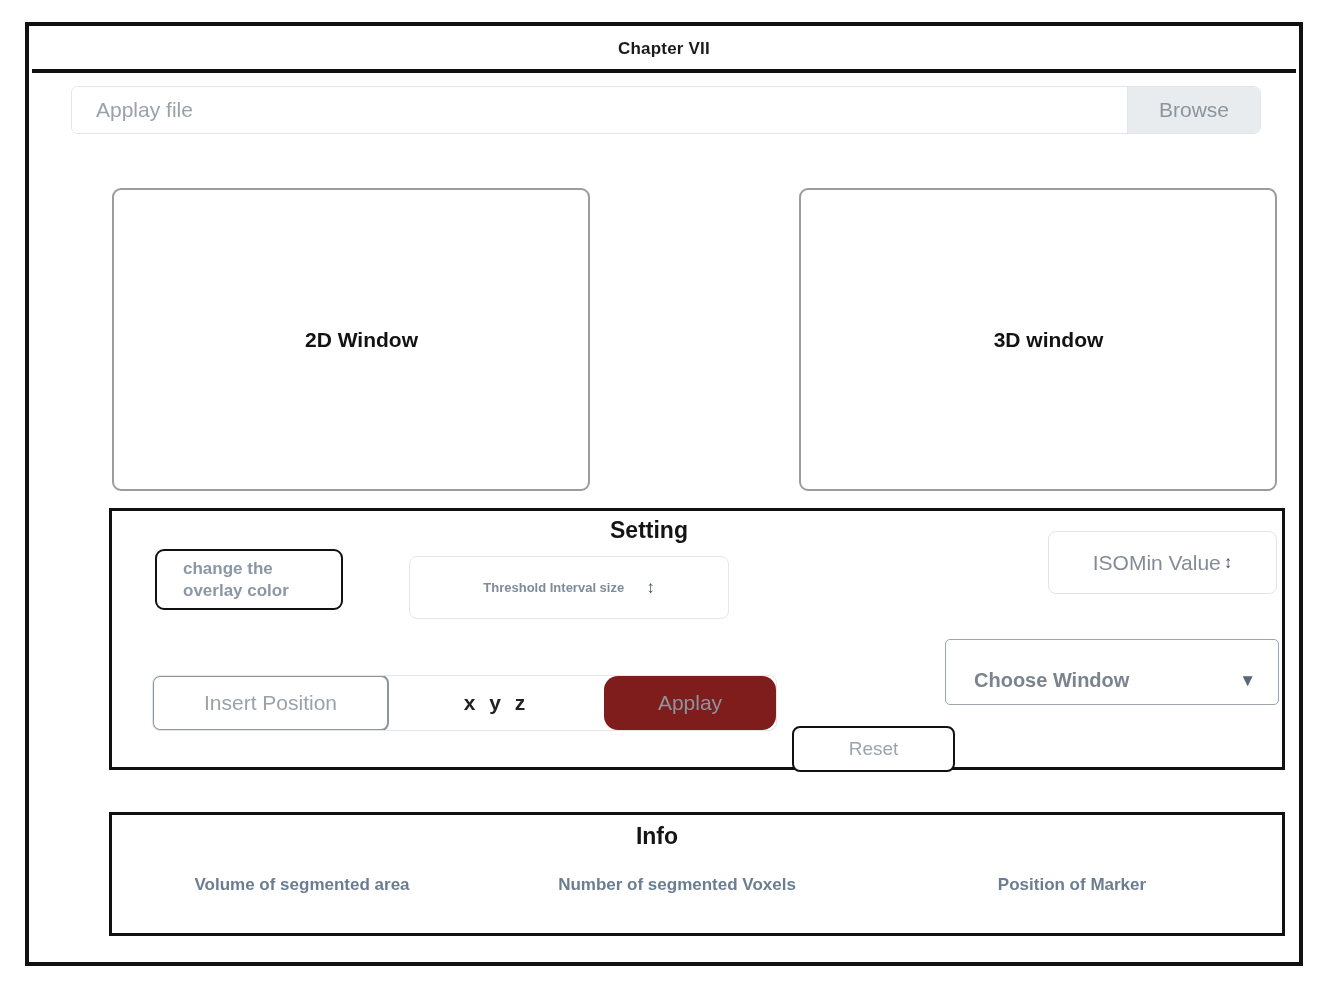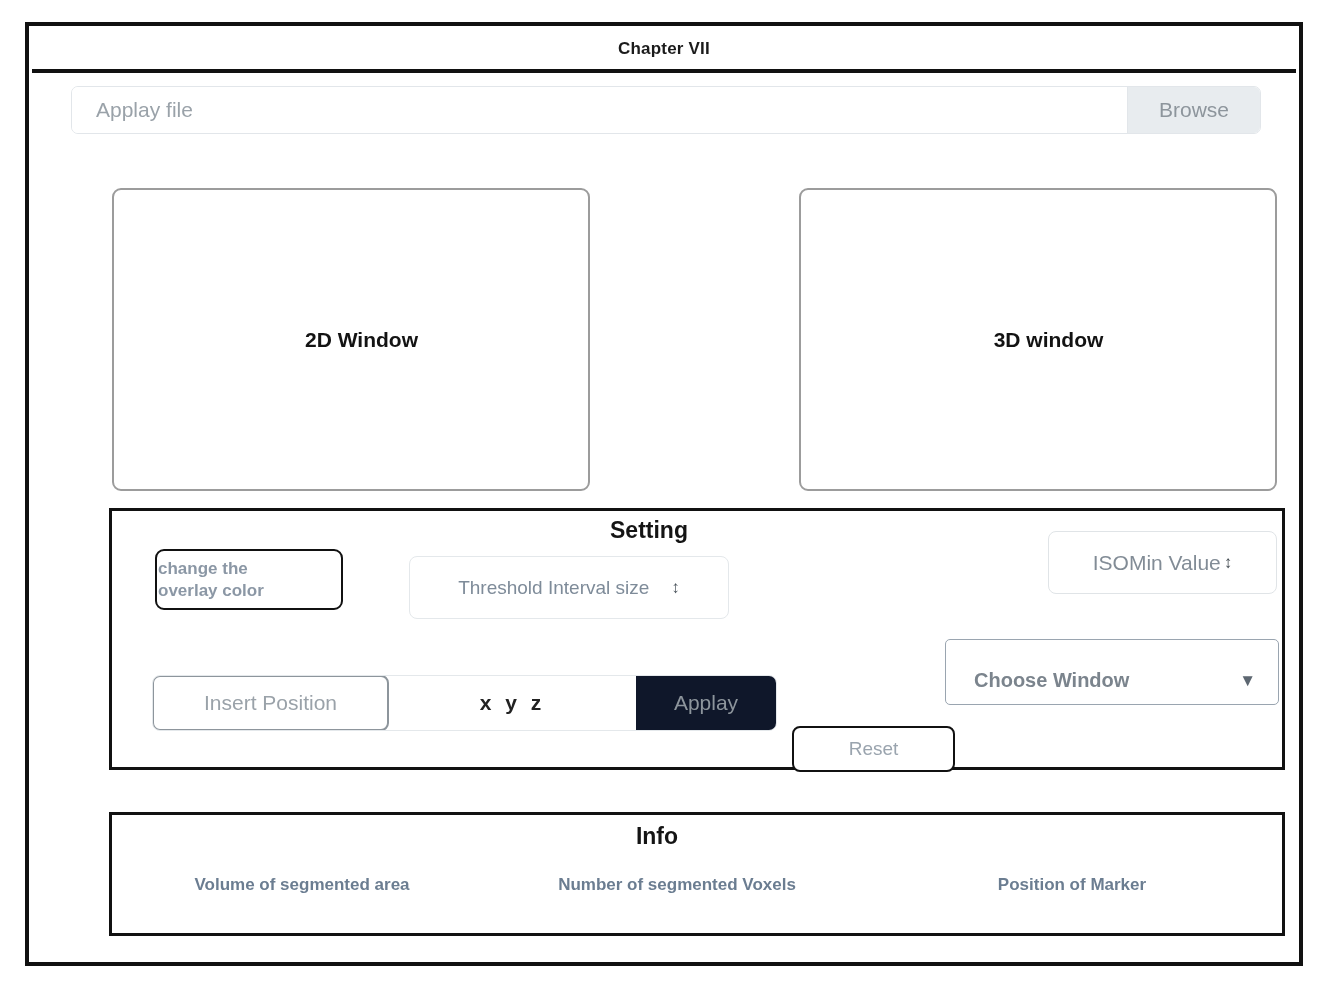--- a/index.html
+++ b/index.html
@@ -144,21 +144,21 @@
     top: 38px;
     width: 188px;
     height: 61px;
     border: 2px solid #111111;
     border-radius: 9px;
     box-sizing: border-box;
     background: #ffffff;
     display: flex;
     flex-direction: column;
     justify-content: center;
-    padding-left: 1px;
+    padding-left: 26px;
   }
   .overlay-color-line {
     font-size: 17px;
     font-weight: bold;
     color: #8b97a5;
     line-height: 1.25;
   }
 
   #threshold-select {
     position: absolute;
@@ -168,22 +168,22 @@
     height: 63px;
     border: 1px solid #e4e8eb;
     border-radius: 8px;
     box-sizing: border-box;
     background: #ffffff;
     display: flex;
     align-items: center;
     justify-content: center;
   }
   #threshold-label {
-    font-size: 19px;
-    font-weight: normal;
+    font-size: 13px;
+    font-weight: bold;
     color: #7e8b99;
   }
   .spinner-glyph {
     font-size: 17px;
     color: #4d565e;
     margin-left: 22px;
     line-height: 1;
   }
 
   #isomin-select {
@@ -271,27 +271,28 @@
     justify-content: center;
     background: #ffffff;
   }
   #xyz-text {
     font-size: 21px;
     font-weight: bold;
     color: #222222;
     letter-spacing: 4px;
   }
   #apply-button {
-    width: 140px;
-    background: #0f172a;
+    width: 172px;
+    background: #7f1d1d;
     display: flex;
     align-items: center;
     justify-content: center;
     font-size: 21px;
     color: #8d959c;
+    border-radius: 14px;
   }
 
   #reset-button {
     position: absolute;
     left: 680px;
     top: 215px;
     width: 163px;
     height: 46px;
     border: 2px solid #111111;
     border-radius: 8px;

